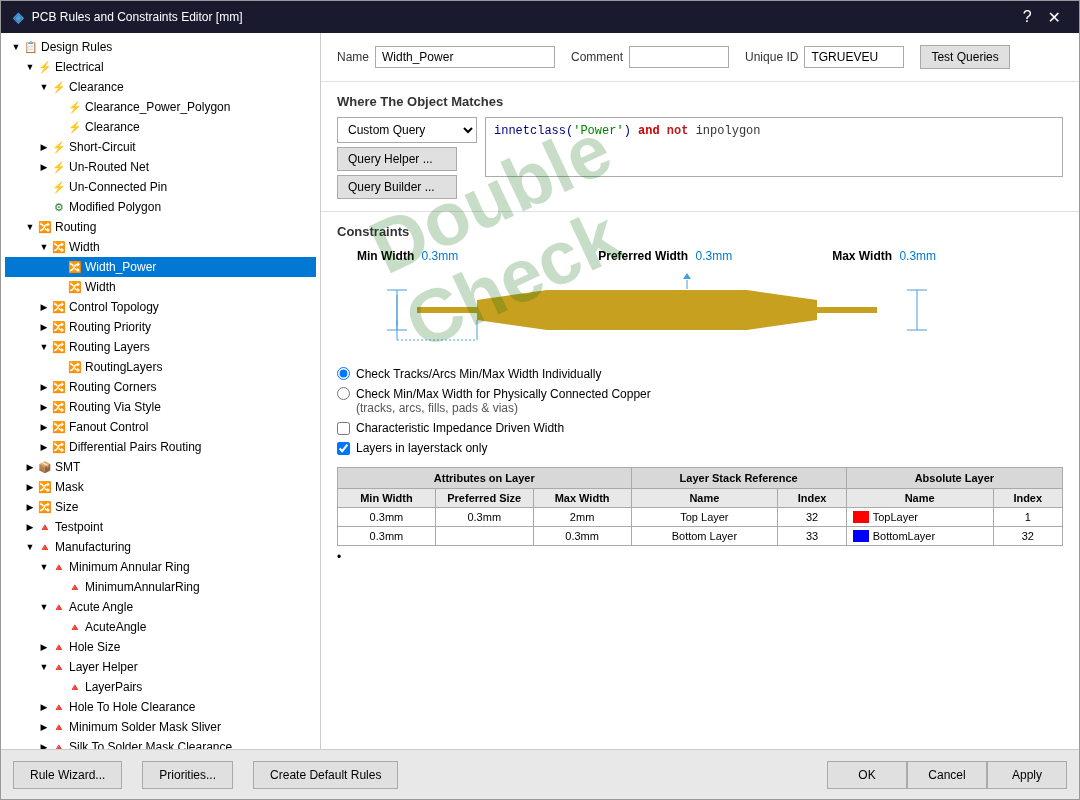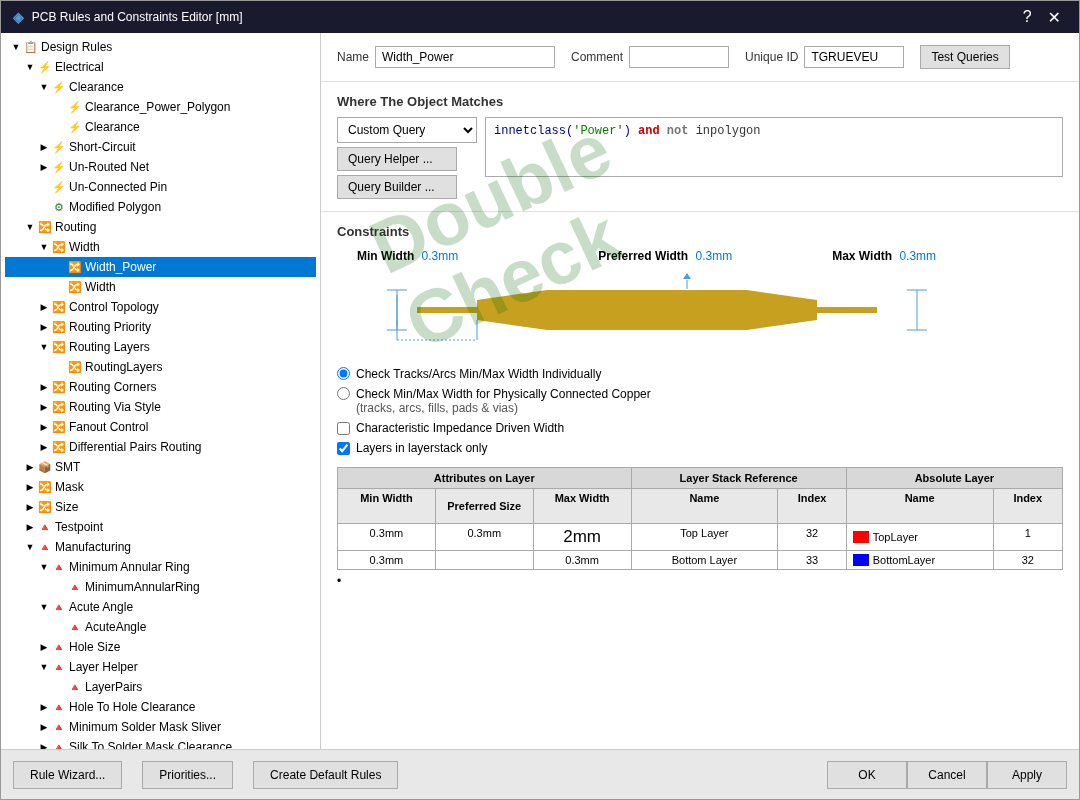--- a/index.html
+++ b/index.html
@@ -334,21 +334,21 @@
           <div style="display:flex;flex-direction:column;gap:4px;">
             <select class="query-dropdown">
               <option>Custom Query</option>
               <option>Query Helper</option>
               <option>Query Builder</option>
             </select>
             <button class="query-btn">Query Helper ...</button>
             <button class="query-btn">Query Builder ...</button>
           </div>
           <div class="query-code">
-            <span style="color:#000080;">innetclass(</span><span style="color:#008000;">'Power'</span><span style="color:#000080;">)</span><span style="color:#cc0000;font-weight:bold;"> and </span><span style="color:#737373;font-weight:bold;">not</span><span style="font-family:Courier New,monospace;"> inpolygon</span>
+            <span style="color:#000080;">innetclass(</span><span style="color:#008000;">'Power'</span><span style="color:#000080;">)</span><span style="color:#cc0000;font-weight:bold;"> and </span><span style="color:#b91c1c;font-weight:bold;">not</span><span style="font-family:Courier New,monospace;"> inpolygon</span>
           </div>
         </div>
       </div>
 
       <div class="constraints-section">
         <div class="constraints-title">Constraints</div>
 
         <div style="position:relative; margin-bottom:12px;">
 
           <div style="display:flex; gap:100px; margin-left:20px; margin-bottom:2px;">
@@ -421,32 +421,32 @@
         <div class="table-section">
 
           <div style="display:grid; grid-template-columns: 1fr 1fr 1fr 1.5fr 0.7fr 1.5fr 0.7fr; background:#d8d8d8; border:1px solid #aaa; border-bottom:none;">
             <div style="grid-column:1/4; padding:4px 6px; font-size:11px; font-weight:bold; border-right:1px solid #aaa; text-align:center;">Attributes on Layer</div>
             <div style="grid-column:4/6; padding:4px 6px; font-size:11px; font-weight:bold; border-right:1px solid #aaa; text-align:center;">Layer Stack Reference</div>
             <div style="grid-column:6/8; padding:4px 6px; font-size:11px; font-weight:bold; text-align:center;">Absolute Layer</div>
           </div>
 
           <div style="display:grid; grid-template-columns: 1fr 1fr 1fr 1.5fr 0.7fr 1.5fr 0.7fr; background:#e8e8e8; border:1px solid #aaa; border-bottom:none;">
             <div style="padding:3px 6px; font-size:11px; font-weight:bold; border-right:1px solid #aaa; text-align:center;">Min Width</div>
-            <div style="padding:11px 6px; font-size:11px; font-weight:bold; border-right:1px solid #aaa; text-align:center;">Preferred Size</div>
+            <div style="padding:3px 6px; font-size:11px; font-weight:bold; border-right:1px solid #aaa; text-align:center;">Preferred Size</div>
             <div style="padding:3px 6px; font-size:11px; font-weight:bold; border-right:1px solid #aaa; text-align:center;">Max Width</div>
             <div style="padding:3px 6px; font-size:11px; font-weight:bold; border-right:1px solid #aaa; text-align:center;">Name</div>
             <div style="padding:3px 6px; font-size:11px; font-weight:bold; border-right:1px solid #aaa; text-align:center;">Index</div>
             <div style="padding:3px 6px; font-size:11px; font-weight:bold; border-right:1px solid #aaa; text-align:center;">Name</div>
             <div style="padding:3px 6px; font-size:11px; font-weight:bold; text-align:center;">Index</div>
           </div>
 
           <div style="display:grid; grid-template-columns: 1fr 1fr 1fr 1.5fr 0.7fr 1.5fr 0.7fr; border:1px solid #aaa; border-bottom:none;">
             <div style="padding:3px 6px; font-size:11px; border-right:1px solid #aaa; text-align:center;">0.3mm</div>
             <div style="padding:3px 6px; font-size:11px; border-right:1px solid #aaa; text-align:center;">0.3mm</div>
-            <div style="padding:3px 6px; font-size:17px; border-right:1px solid #aaa; text-align:center;">2mm</div>
+            <div style="padding:3px 6px; font-size:11px; border-right:1px solid #aaa; text-align:center;">2mm</div>
             <div style="padding:3px 6px; font-size:11px; border-right:1px solid #aaa; text-align:center;">Top Layer</div>
             <div style="padding:3px 6px; font-size:11px; border-right:1px solid #aaa; text-align:center;">32</div>
             <div style="padding:3px 6px; font-size:11px; border-right:1px solid #aaa; text-align:center; display:flex; align-items:center; gap:4px;">
               <span style="display:inline-block; width:16px; height:12px; background:#ff0000; flex-shrink:0;"></span>
               <span>TopLayer</span>
             </div>
             <div style="padding:3px 6px; font-size:11px; text-align:center;">1</div>
           </div>
 
           <div style="display:grid; grid-template-columns: 1fr 1fr 1fr 1.5fr 0.7fr 1.5fr 0.7fr; border:1px solid #aaa;">

